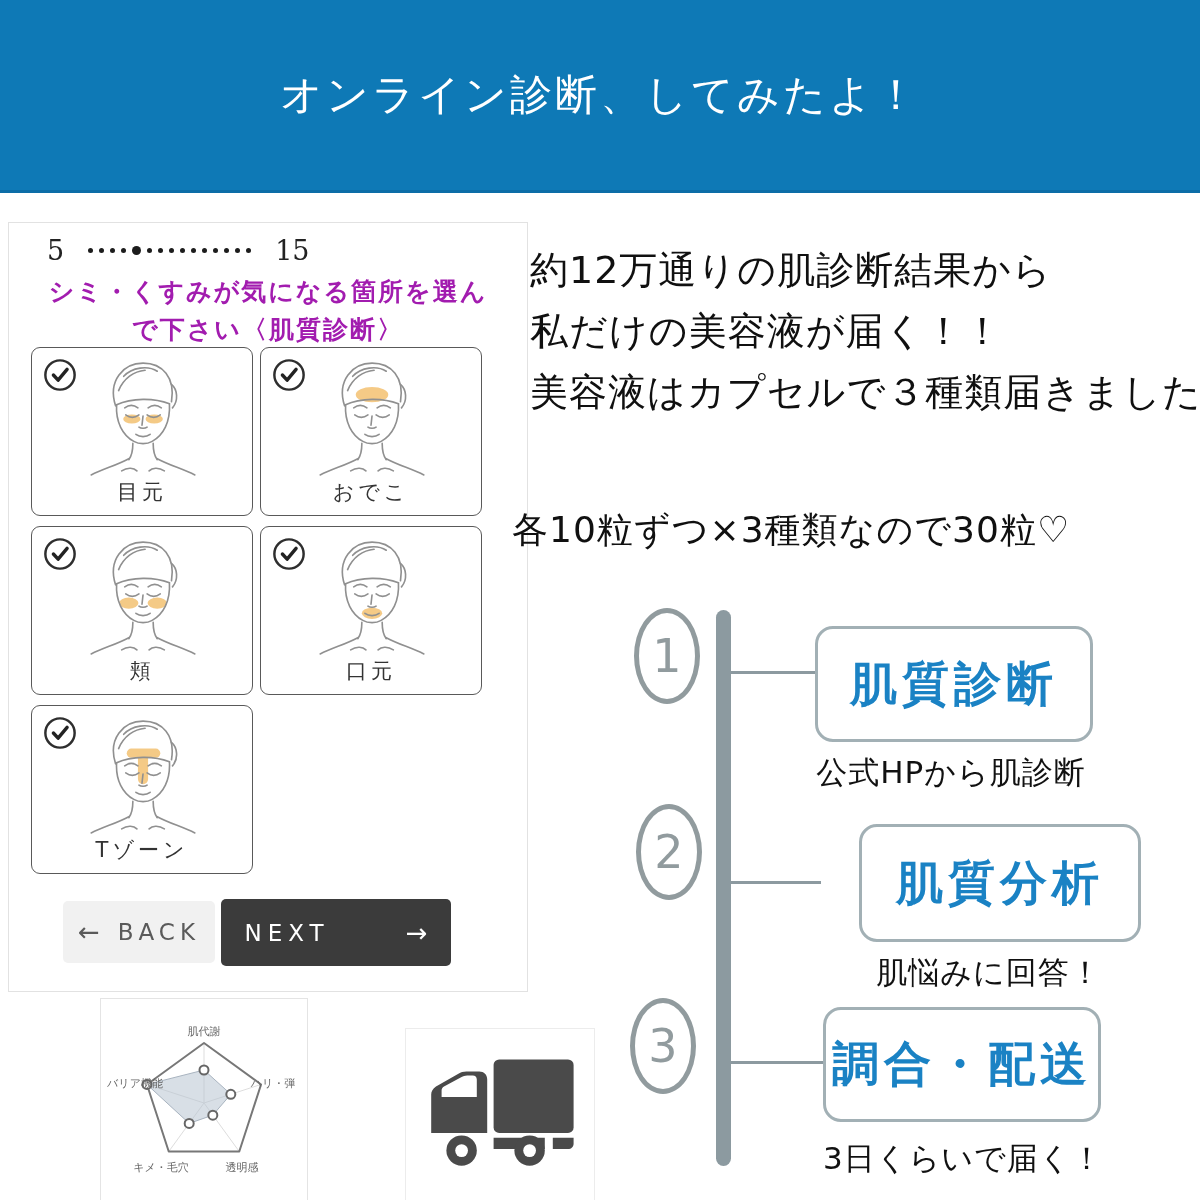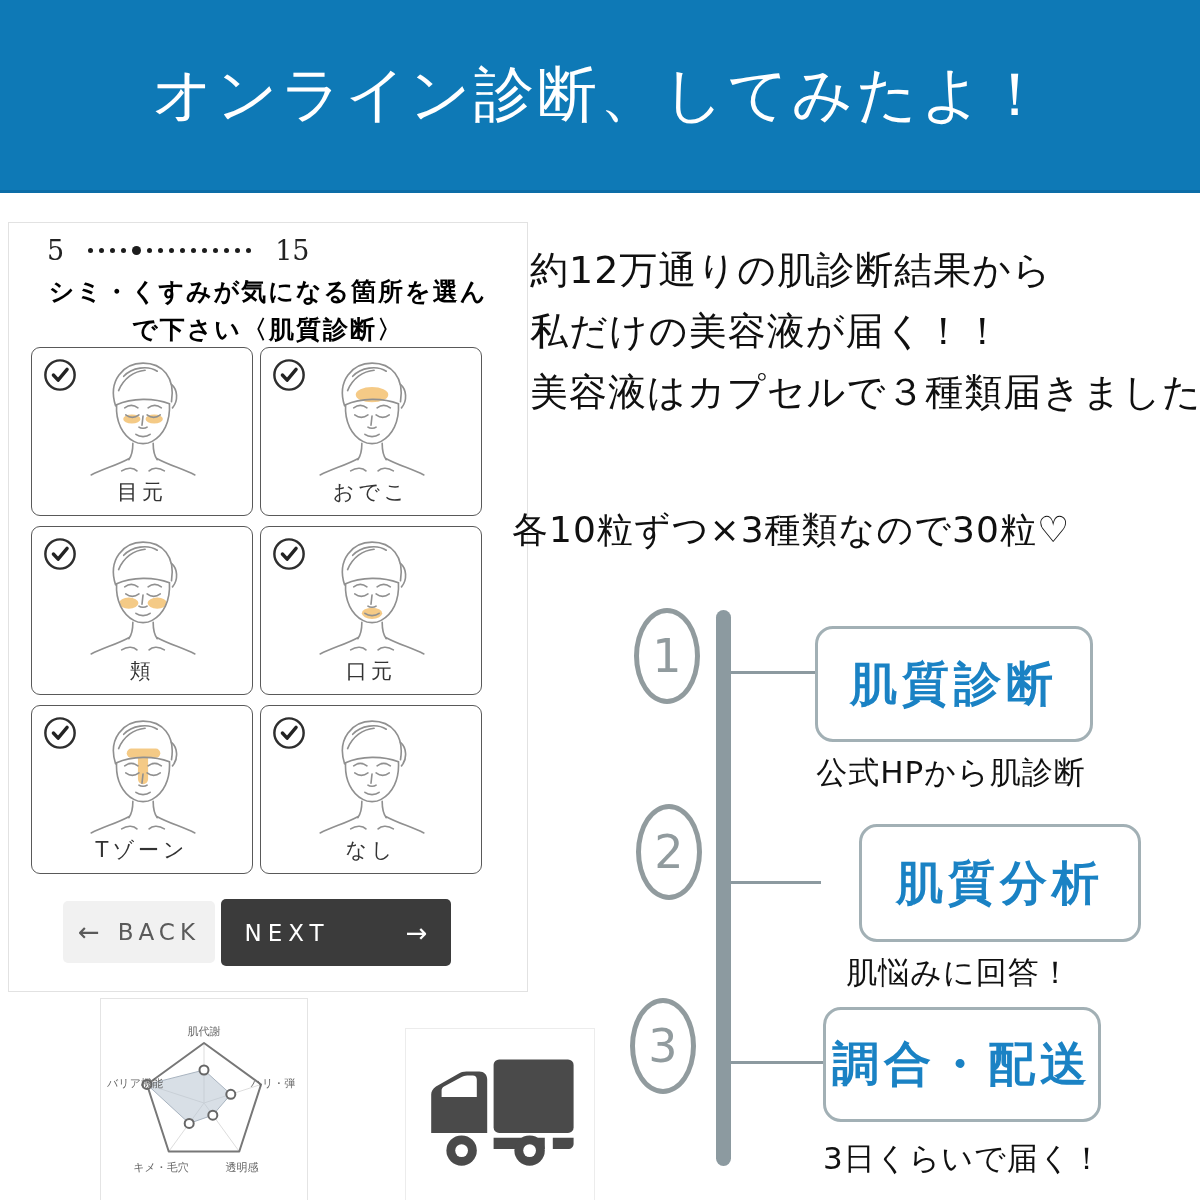--- a/index.html
+++ b/index.html
@@ -2,32 +2,32 @@
 <html><head>
 <meta charset="utf-8">
 <style>
   html,body{margin:0;padding:0;background:#fff;}
   .page{position:relative;width:1200px;height:1200px;background:#ffffff;overflow:hidden;
         font-family:"DejaVu Sans","Liberation Sans",sans-serif;}
 
   
   .banner{position:absolute;left:0;top:0;width:1200px;height:190px;background:#0e79b6;
           border-bottom:3px solid #0c6da7;display:flex;align-items:center;justify-content:center;}
-  .banner-title{color:#ffffff;font-size:60px;letter-spacing:3px;white-space:nowrap;}
+  .banner-title{color:#ffffff;font-size:42px;letter-spacing:3px;white-space:nowrap;}
 
   
   .quiz-panel{position:absolute;left:8px;top:222px;width:518px;height:768px;background:#fff;
               border:1px solid #e2e2e2;}
   .progress{position:absolute;left:38px;top:12px;display:flex;align-items:center;gap:24px;}
   .progress-num{font-family:"DejaVu Serif","Liberation Serif",serif;font-size:27px;color:#222;}
   .dots{display:flex;align-items:center;gap:6px;}
   .dot{width:5px;height:5px;border-radius:50%;background:#1c1c1c;flex:none;}
   .dot.active{width:9px;height:9px;}
   .question{position:absolute;top:50px;left:0;right:0;text-align:center;font-weight:700;
-            color:#000000;font-size:25px;letter-spacing:2px;line-height:38px;}
+            color:#a21caf;font-size:25px;letter-spacing:2px;line-height:38px;}
   .q2{display:flex;justify-content:center;}
   .cards{position:absolute;left:22px;top:124px;width:452px;display:grid;
          grid-template-columns:222px 222px;grid-auto-rows:169px;column-gap:7px;row-gap:10px;}
   .card{position:relative;border:1.5px solid #595959;border-radius:9px;background:#fff;}
   .check{position:absolute;left:11px;top:10px;width:34px;height:34px;}
   .face{position:absolute;left:50%;top:8px;transform:translateX(-50%);}
   .card-label{position:absolute;bottom:9px;width:100%;text-align:center;font-size:21px;
               letter-spacing:4px;color:#333;}
   .btn-back{position:absolute;left:54px;top:678px;width:152px;height:62px;background:#f1f1f1;
             border-radius:5px;display:flex;align-items:center;justify-content:center;gap:18px;
@@ -59,21 +59,21 @@
   .con1{left:731px;top:671px;width:85px;} .con2{left:731px;top:881px;width:90px;}
   .con3{left:731px;top:1061px;width:92px;}
   .stepbox{position:absolute;border:3px solid #a2b0b5;border-radius:18px;background:#fff;
            display:flex;align-items:center;justify-content:center;color:#1a82c4;font-weight:700;
            letter-spacing:5px;font-size:47px;white-space:nowrap;}
   .box1{left:815px;top:626px;width:272px;height:110px;}
   .box2{left:859px;top:824px;width:276px;height:112px;}
   .box3{left:823px;top:1007px;width:272px;height:109px;}
   .stepcap{position:absolute;font-size:31px;color:#111;text-align:center;letter-spacing:1px;
            white-space:nowrap;}
-  .cap1{left:815px;top:752px;width:272px;} .cap2{left:821px;top:952px;width:276px;}
+  .cap1{left:815px;top:752px;width:272px;} .cap2{left:851px;top:952px;width:276px;}
   .cap3{left:823px;top:1138px;width:272px;}
 </style>
 </head>
 <body>
 
 <svg width="0" height="0" style="position:absolute">
   <symbol id="face-base" viewBox="0 0 140 120">
     <g fill="none" stroke="#909090" stroke-width="1.6" stroke-linecap="round">
       <path d="M44,49 C36,24 52,7 71,7 C90,7 103,21 99,45"></path>
       <path d="M52,20 C60,11 76,9 85,15"></path>
@@ -202,29 +202,20 @@
         <svg class="face" width="150" height="122" viewBox="0 0 140 120">
           <g fill="#f2bd68" opacity="0.8">
               <rect x="55" y="34" width="33" height="9" rx="4.5"></rect>
               <rect x="66" y="36" width="10" height="33" rx="5"></rect>
             </g>
           <use href="#face-base"></use>
         </svg>
         <div class="card-label">Tゾーン</div>
       </div>
 
-      <div class="card">
-        <svg class="check" viewBox="0 0 36 36">
-            <use href="#check-mark"></use>
-          </svg>
-        <svg class="face" width="150" height="122" viewBox="0 0 140 120">
-          <use href="#face-base"></use>
-        </svg>
-        <div class="card-label">なし</div>
-      </div>
     </div>
 
     <div class="btn-back">
       <span class="arrow">←</span>
       <span>BACK</span>
     </div>
     <div class="btn-next">
       <span>NEXT</span>
       <span class="arrow">→</span>
     </div>

